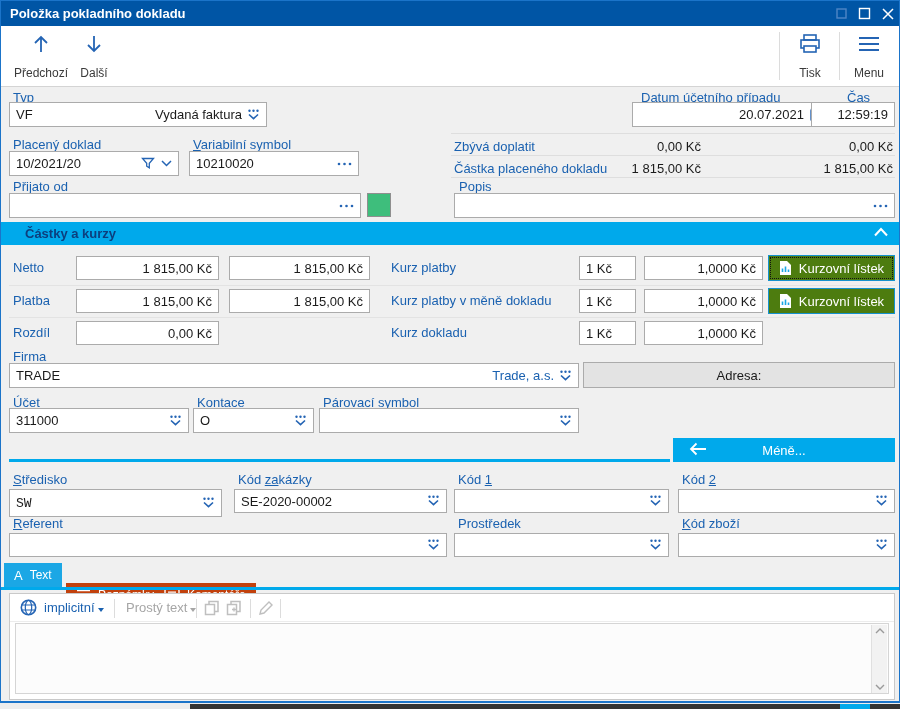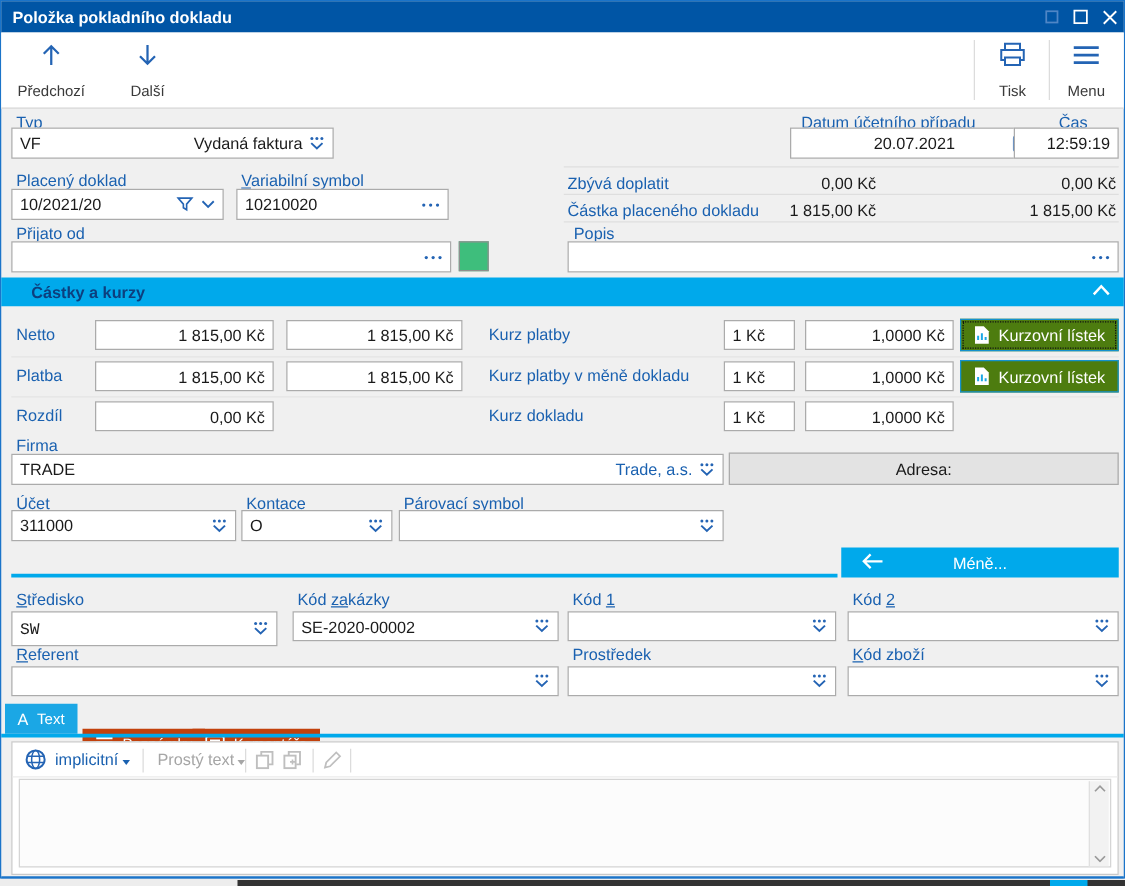--- a/index.html
+++ b/index.html
@@ -69,21 +69,21 @@
 
   <div class="toolbar">
     <div class="tbtn" style="left:8px;width:64px;">
       <span>
         <svg width="22" height="22" viewBox="0 0 22 22">
               <path d="M11 19V4M5 10l6-6 6 6" fill="none" stroke="#2464B4" stroke-width="1.8"></path>
             </svg>
       </span>
       <span>Předchozí</span>
     </div>
-    <div class="tbtn" style="left:92px;width:50px;">
+    <div class="tbtn" style="left:68px;width:50px;">
       <span>
         <svg width="22" height="22" viewBox="0 0 22 22">
               <path d="M11 3v15M5 12l6 6 6-6" fill="none" stroke="#2464B4" stroke-width="1.8"></path>
             </svg>
       </span>
       <span>Další</span>
     </div>
     <div class="tsep" style="left:778px;"></div>
     <div class="tbtn" style="left:784px;width:50px;">
       <span>
@@ -115,21 +115,21 @@
       <svg width="13" height="12" viewBox="0 0 13 12" fill="currentColor">
             <circle cx="2.5" cy="1.8" r="1.2"></circle>
             <circle cx="6.5" cy="1.8" r="1.2"></circle>
             <circle cx="10.5" cy="1.8" r="1.2"></circle>
             <path d="M2 5.5l4.5 4.2L11 5.5" fill="none" stroke="currentColor" stroke-width="1.6"></path>
           </svg>
     </span>
   </div>
 
   <span class="lbl" style="left:640px;top:89px;"><span>Dat</span><span style="text-decoration: underline;">u</span><span>m účetního případu</span></span>
-  <div class="inp num" style="left:631px;top:101px;width:200px;gap:40px;">
+  <div class="inp num" style="left:631px;top:101px;width:200px;">
     <span>20.07.2021</span>
     <span class="glyph" style="margin-left:6px;">
       <svg width="15" height="15" viewBox="0 0 15 15">
             <rect x="1" y="2" width="13" height="12" rx="1.5" fill="none" stroke="#2464B4" stroke-width="1.4"></rect>
             <path d="M1 5.5h13" stroke="#2464B4" stroke-width="1.2"></path>
             <path d="M4 8h2M7 8h2M10 8h2M4 11h2M7 11h2" stroke="#2464B4" stroke-width="1.2"></path>
           </svg>
     </span>
   </div>
 

